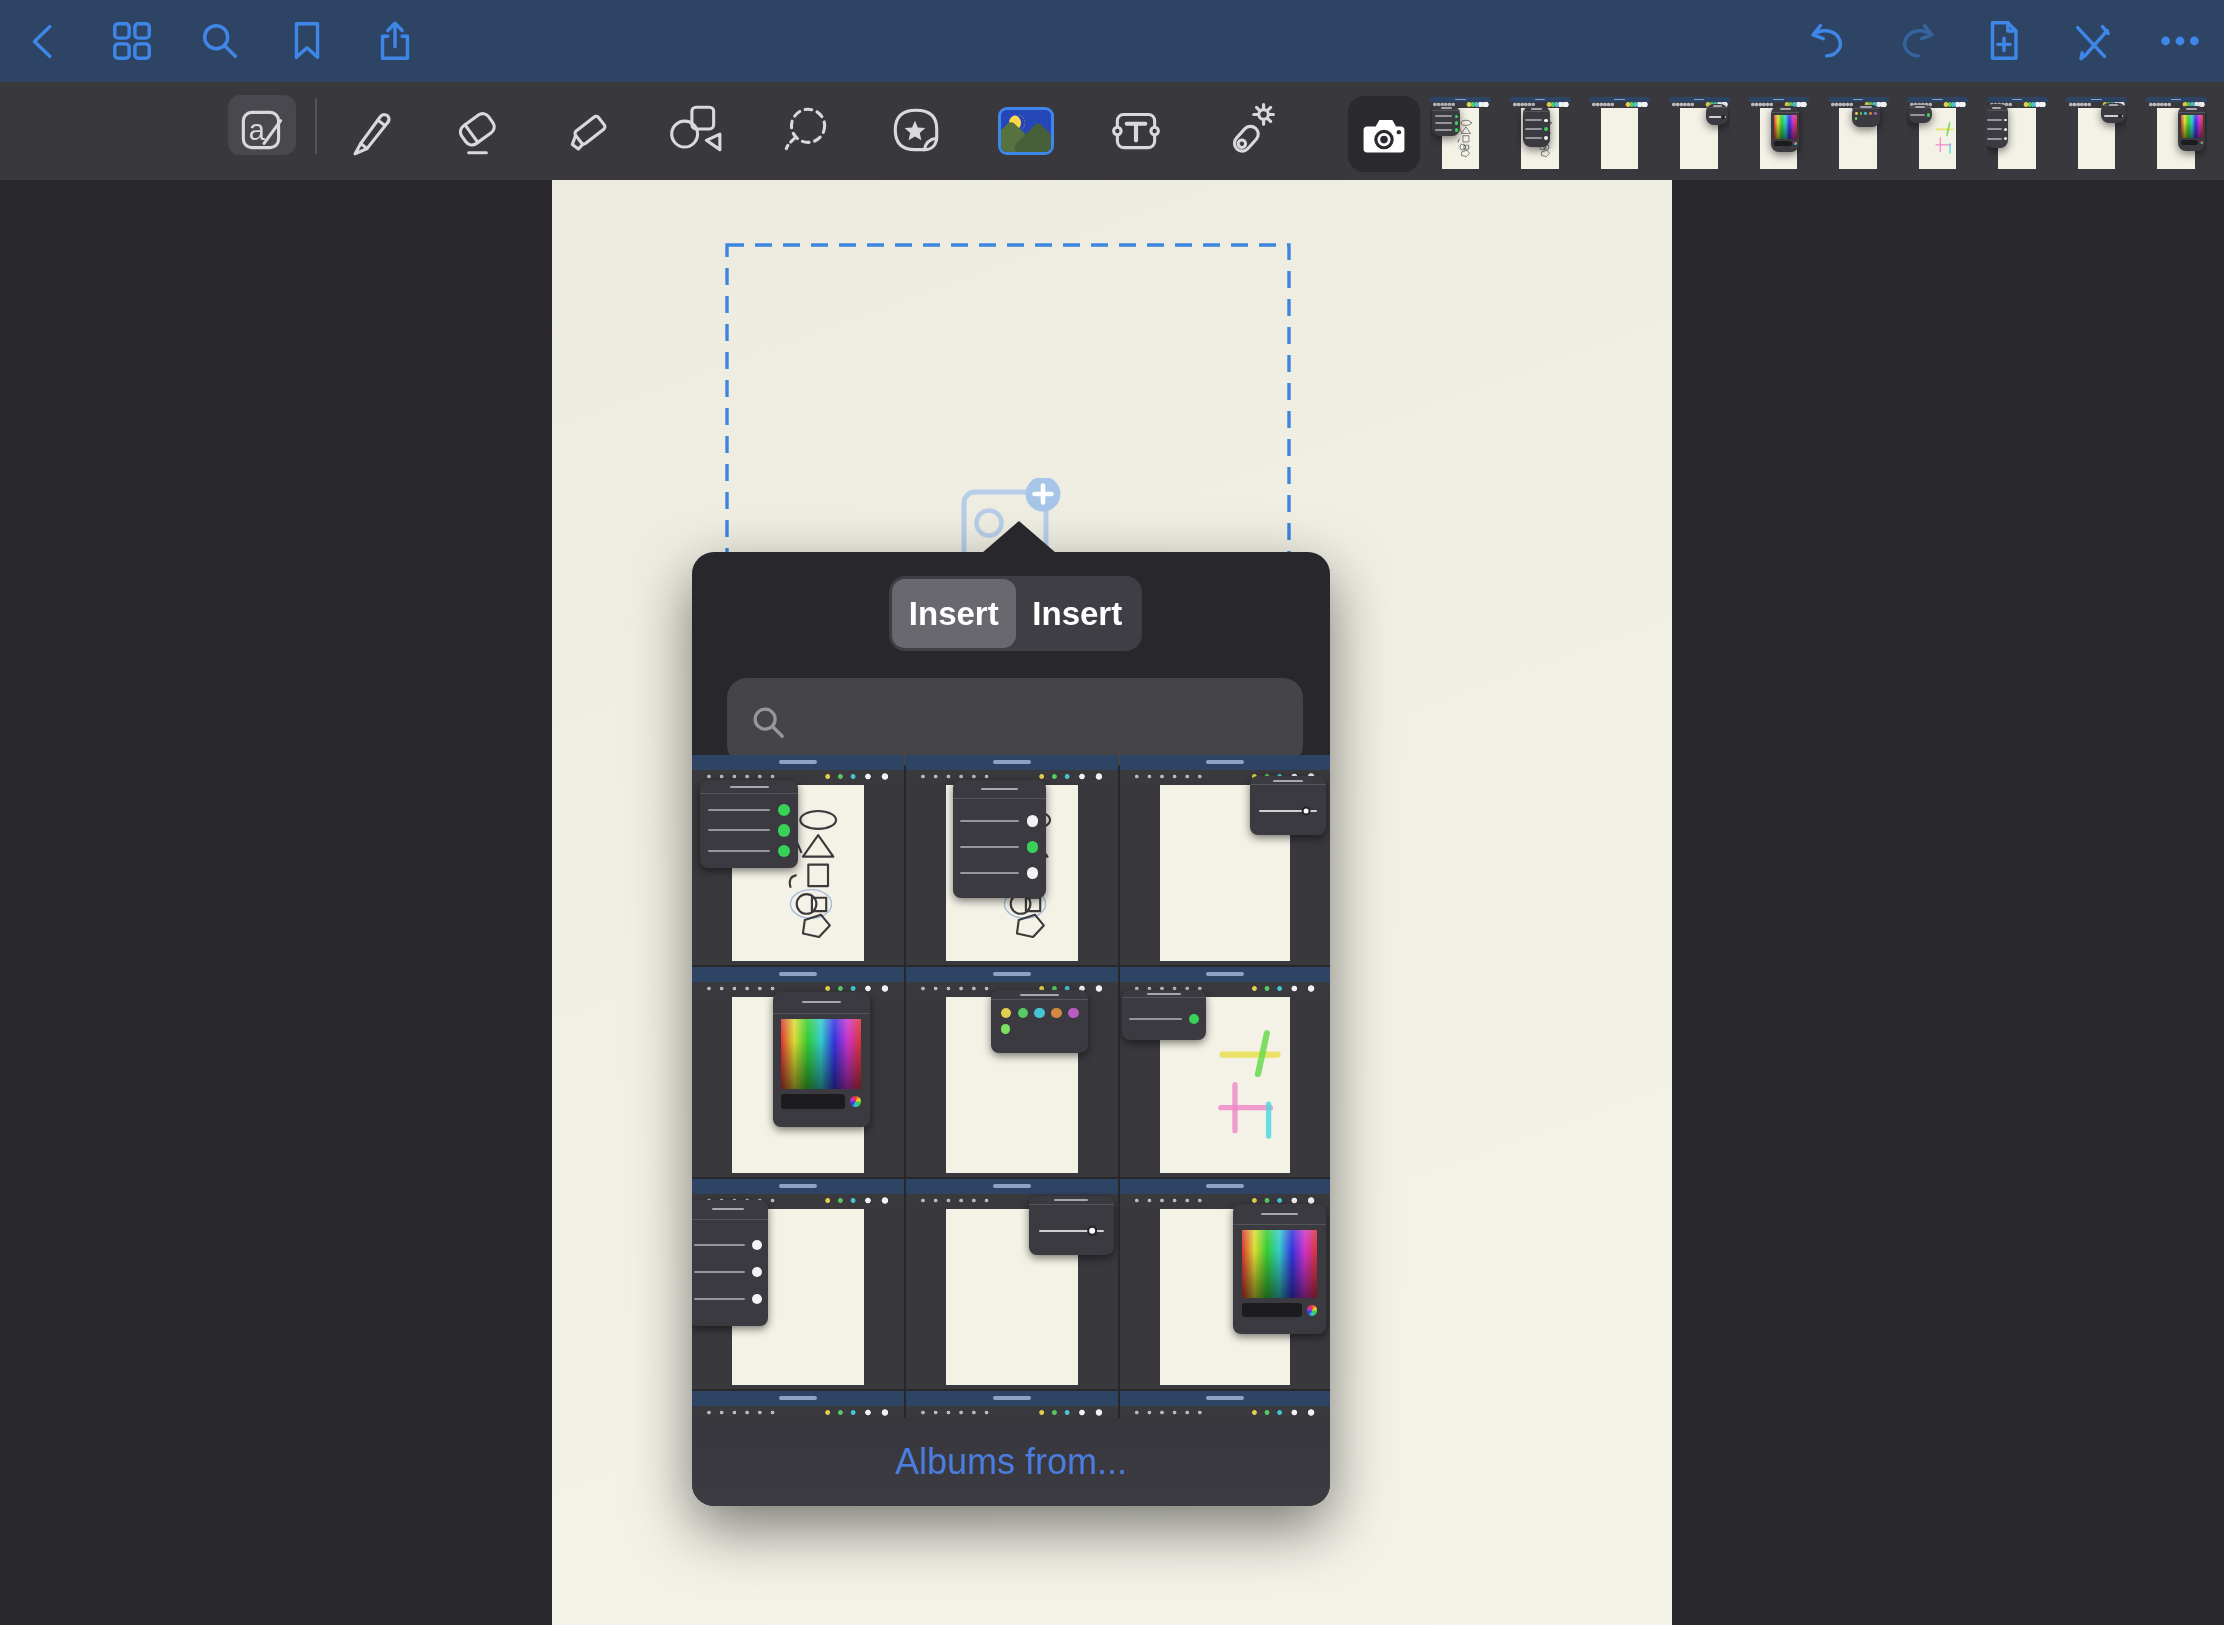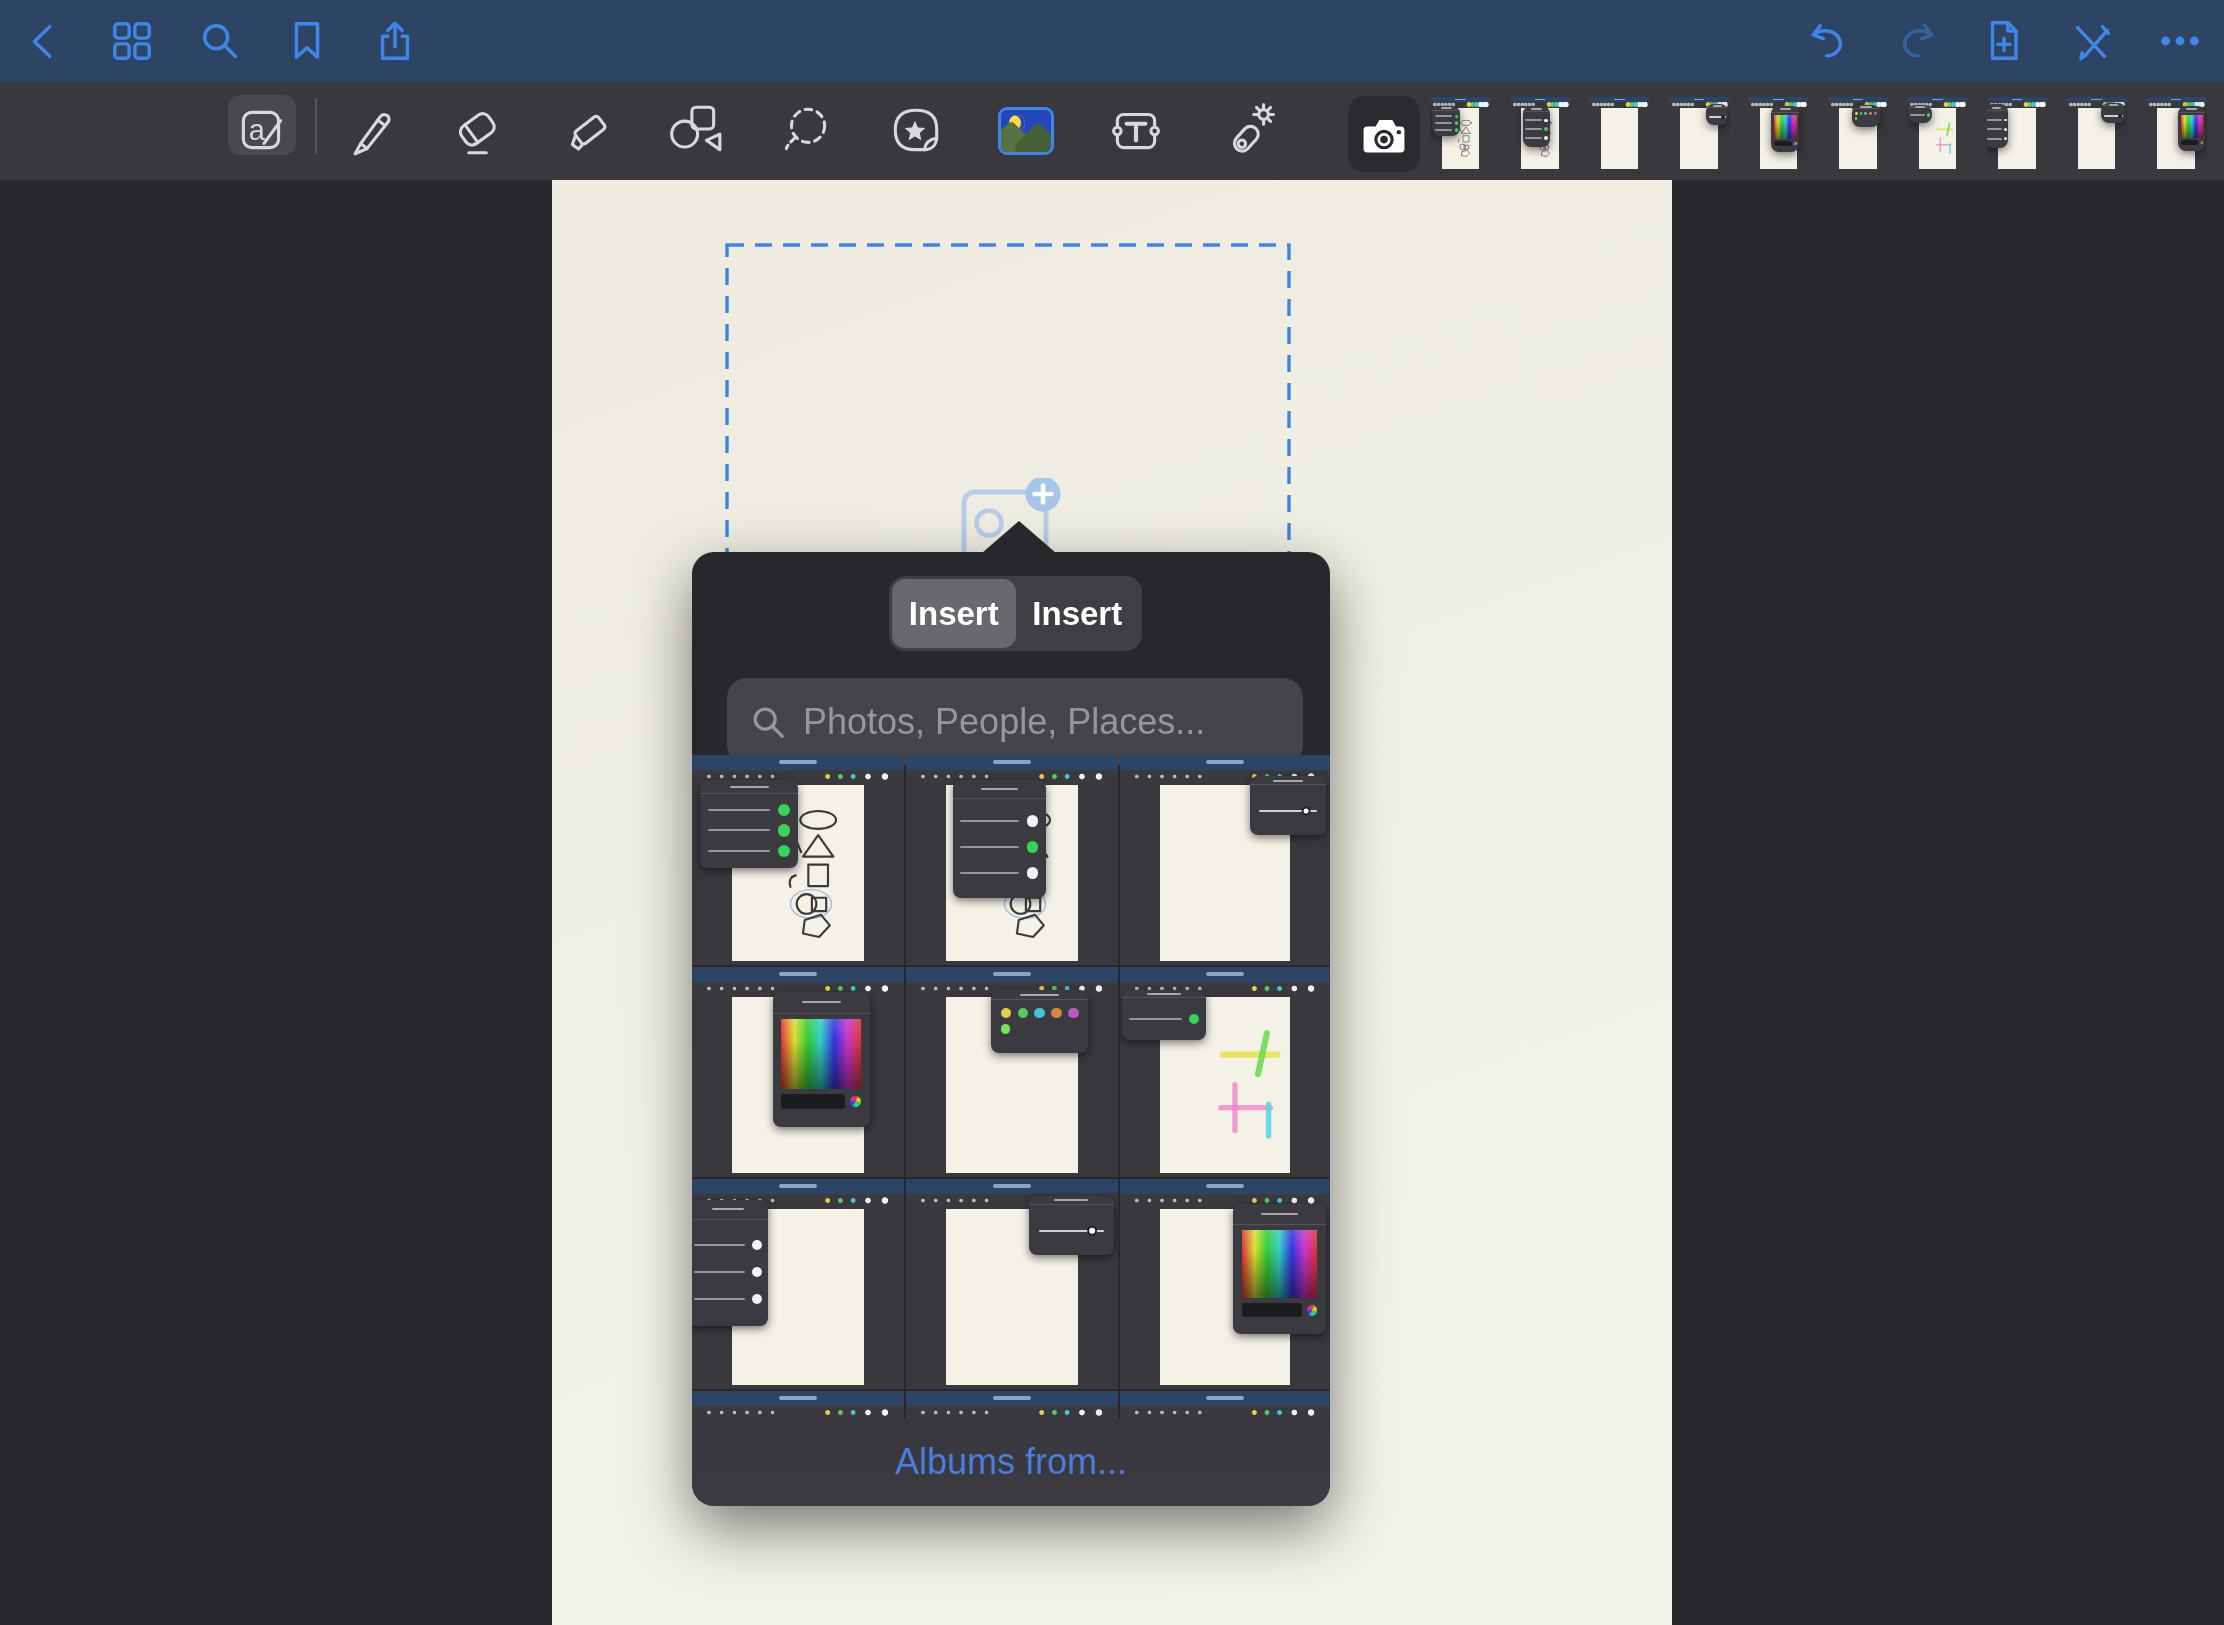--- a/index.html
+++ b/index.html
@@ -494,21 +494,20 @@
       <div class="segmented">
         <button class="seg sel">Insert</button>
         <button class="seg">Insert</button>
       </div>
 
       <div class="searchbar">
         <svg viewBox="0 0 40 40">
           <circle cx="17" cy="17" r="10.5"></circle>
             <line x1="25" y1="25" x2="35" y2="35"></line>
         </svg>
-        <input type="text" placeholder="Photos, People, Places..." style="">
       </div>
 
       <div class="photo-grid" id="photoGrid">
           <div class="mini">
             <div class="m-bar"></div>
             <div class="m-tools"></div>
             <div class="m-page">
               <div class="m-shapes"><svg viewBox="0 0 100 150" width="100%" height="100%" fill="none" stroke="#3b3b3b" stroke-width="2.4" stroke-linejoin="round" stroke-linecap="round">
                   <ellipse cx="55" cy="16" rx="20" ry="10"></ellipse>
                   <path d="M55 33 L72 57 H38 Z"></path>

